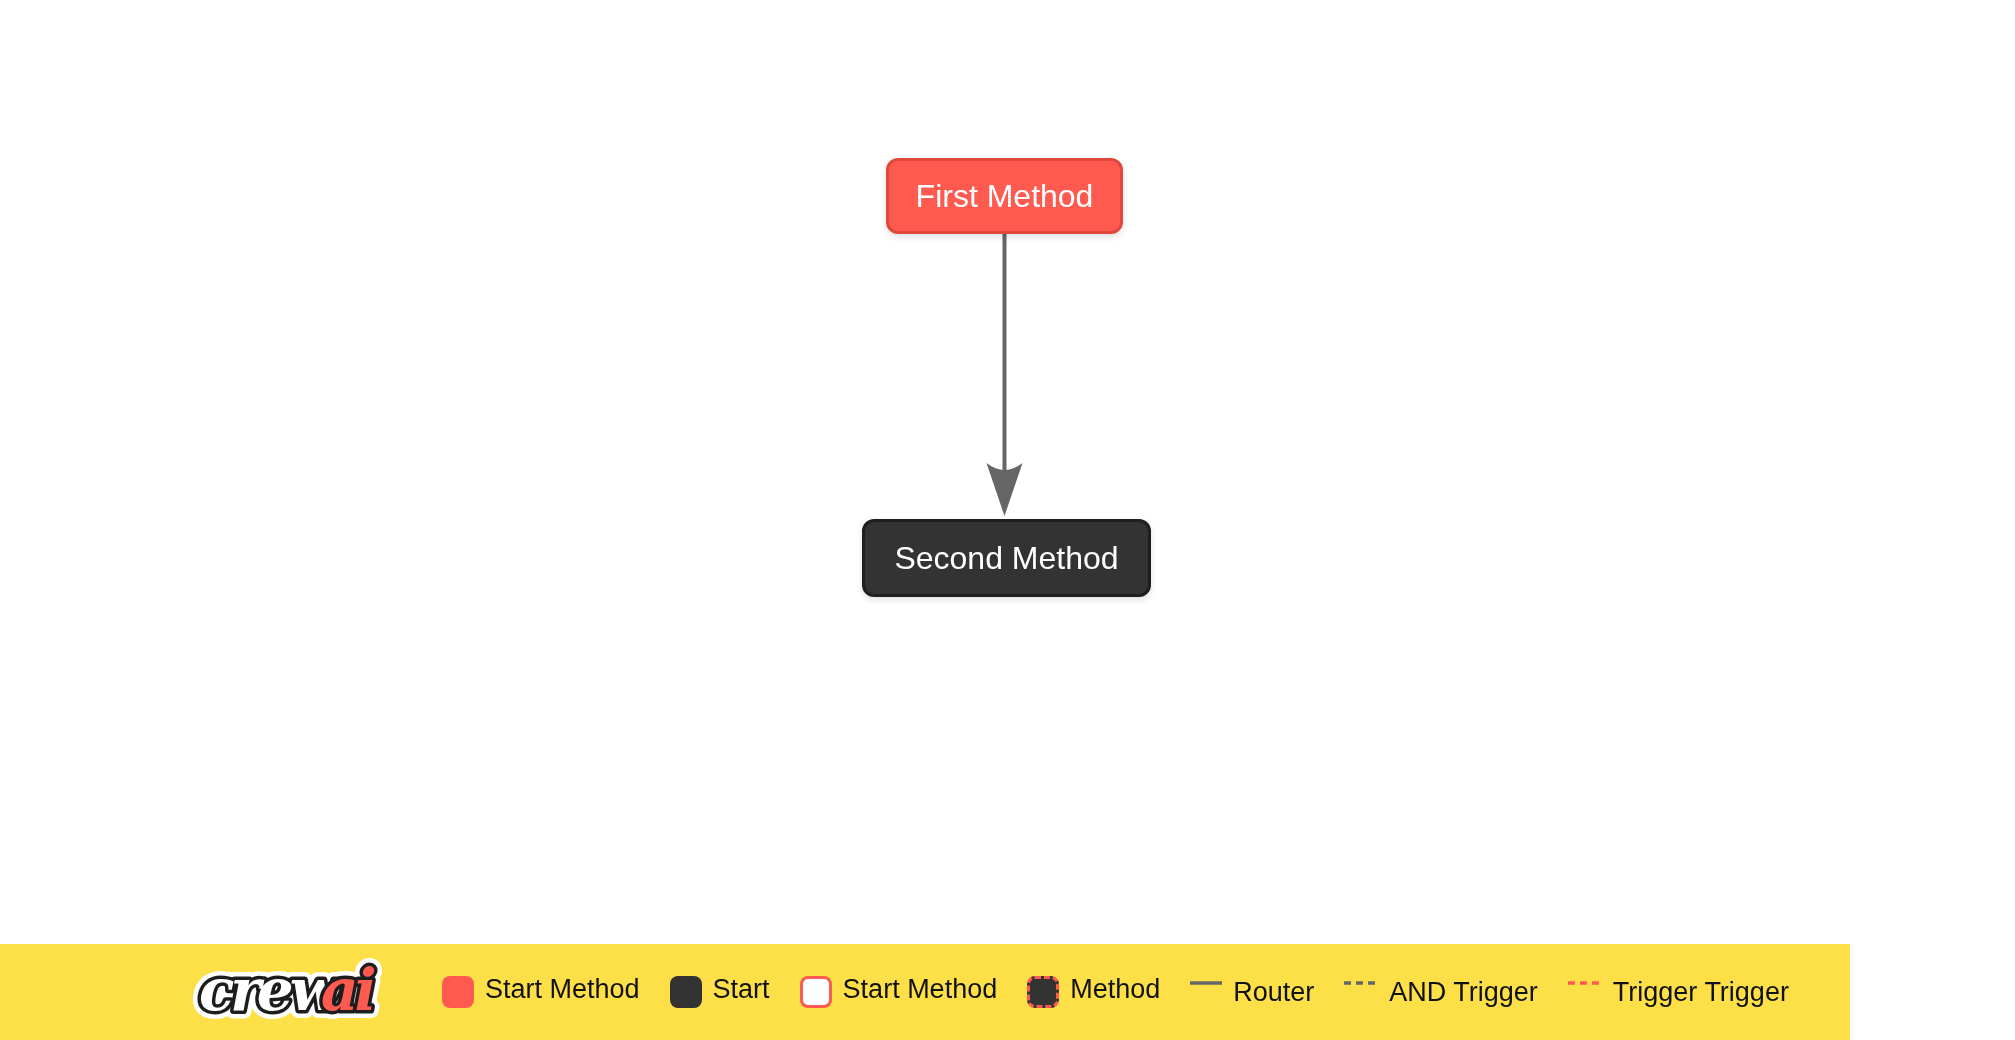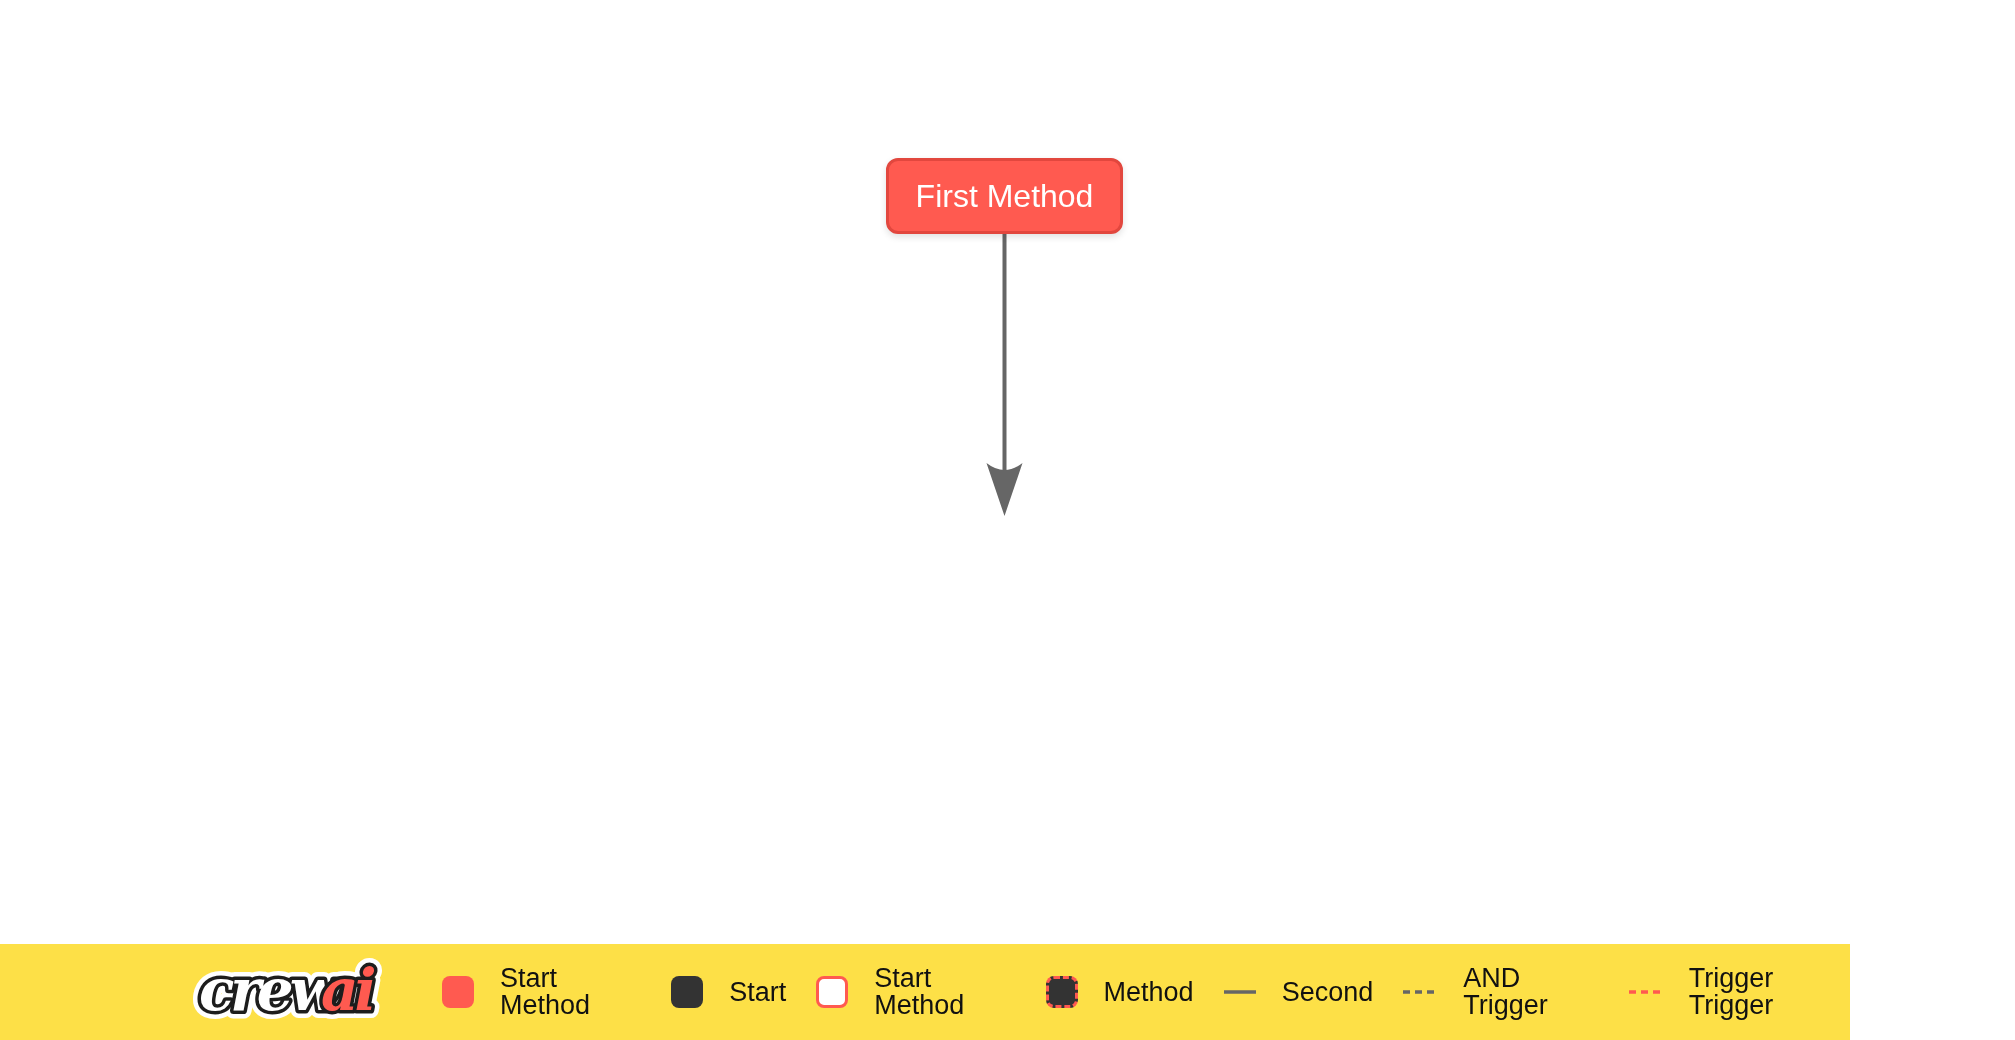--- a/index.html
+++ b/index.html
@@ -38,21 +38,21 @@
 
   
   #legend-bar {
     height: 96px; flex: none;
     background: #fde047;
     display: flex; align-items: center;
     padding-left: 193px;
   }
   #logo-svg { flex: none; margin-right: 37px; }
   .legend-items { display: flex; align-items: center; gap: 30px; }
-  .legend-item { display: flex; align-items: center; gap: 26px; }
+  .legend-item { display: flex; align-items: flex-start; gap: 11px; }
   .legend-label { font-size: 27px; color: #111111; line-height: 1; }
   .sw { width: 32px; height: 32px; border-radius: 8px; flex: none; }
   .sw-start  { background: #FF5A50; }
   .sw-method { background: #333333; }
   .sw-crew   { background: #ffffff; border: 3px solid #FF5A50; }
   .sw-router { background: #333333; border: 3px dashed #FF5A50; }
   .line-swatch { flex: none; display: block; }
 
   
   .logo-halo { fill: none; stroke: #ffffff; stroke-width: 16; stroke-linejoin: round; }
@@ -68,20 +68,21 @@
   <div id="canvas">
     <svg id="edge-layer" width="2015" height="944" viewBox="0 0 2015 944">
       <g>
         <line x1="1004.5" y1="234" x2="1004.5" y2="476" stroke="#666666" stroke-width="4"></line>
         <path d="M 1004.5 516 L 986.5 463 Q 1004.5 477 1022.5 463 Z" fill="#666666"></path>
       </g>
     </svg>
 
     <div class="node node-start">First Method</div>
 
+    <div class="node node-method">Second Method</div>
   </div>
 
   <div id="legend-bar">
 
     <svg id="logo-svg" width="212" height="80" viewBox="0 0 212 80">
       <g class="logo-text">
         <text class="logo-halo" x="6" y="58">crew</text>
         <text class="logo-halo" x="128" y="58">ai</text>
         <text class="logo-crew" x="6" y="58">crew</text>
         <text class="logo-ai" x="128" y="58">ai</text>
@@ -107,21 +108,21 @@
 
       <div class="legend-item">
         <span class="sw sw-router"></span>
         <span class="legend-label">Method</span>
       </div>
 
       <div class="legend-item">
         <svg class="line-swatch" width="32" height="8">
           <line x1="0" y1="4" x2="32" y2="4" stroke="#666666" stroke-width="3.5"></line>
         </svg>
-        <span class="legend-label">Second</span>
+        <span class="legend-label">Router</span>
       </div>
 
       <div class="legend-item">
         <svg class="line-swatch" width="34" height="8">
           <line x1="0" y1="4" x2="34" y2="4" stroke="#666666" stroke-width="3.5" stroke-dasharray="7 5"></line>
         </svg>
         <span class="legend-label">AND Trigger</span>
       </div>
 
       <div class="legend-item">

